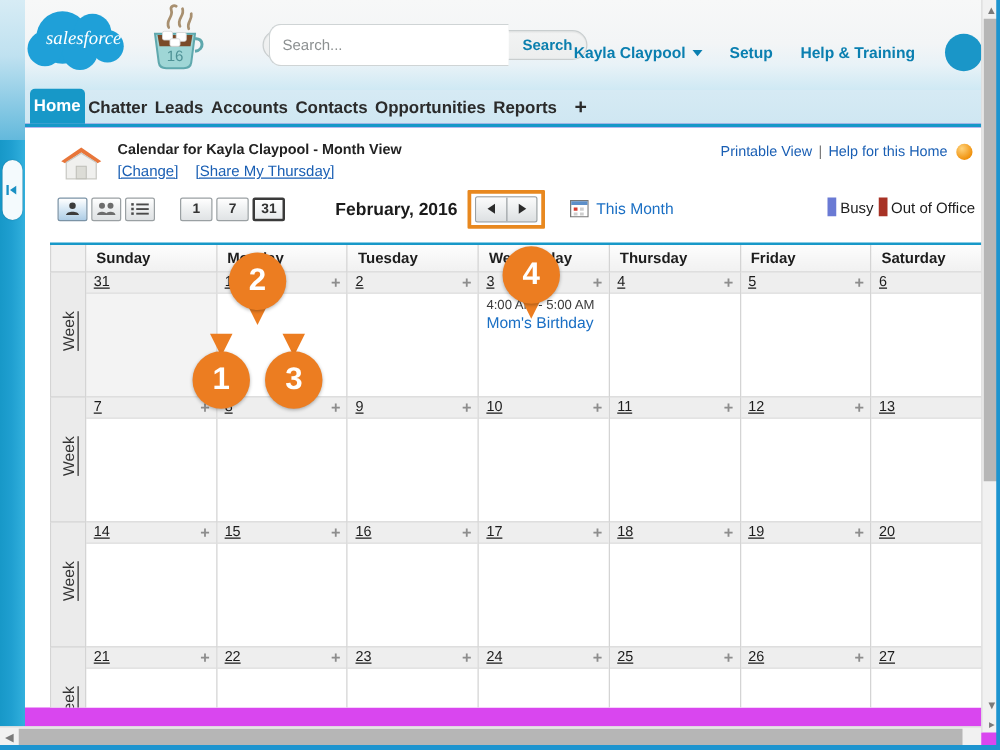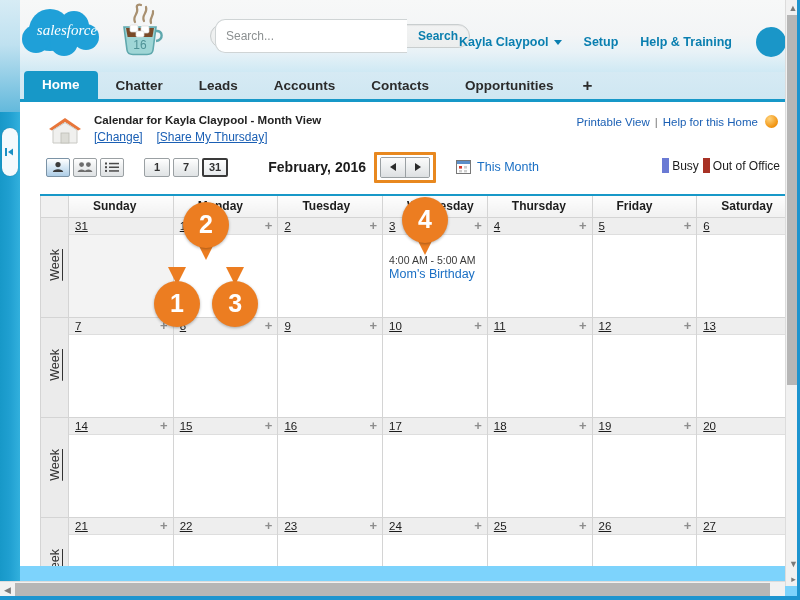--- a/index.html
+++ b/index.html
@@ -34,21 +34,21 @@
     border-radius: 9px;
     box-shadow: 0 0 1px rgba(0,0,0,.35);
     display: flex; align-items: center; justify-content: center;
   }
   .rail-handle svg { display:block; }
 
   
   .page {
     position: absolute; left: 20px; top: 0;
     width: 780px; height: 600px;
-    background: #7dd3fc;
+    background: #d946ef;
     overflow: hidden;
   }
 
   
   .header {
     position: relative;
     height: 72px;
     background: linear-gradient(to bottom, #f7f8f8 0%, #f3f5f6 48%, #e8f2f7 72%, #cfe9f4 100%);
   }
   .logo-cloud {
@@ -108,21 +108,21 @@
   .tabbar {
     position: relative;
     height: 30px;
     background: linear-gradient(to bottom, #d6eaf4 0%, #cfe7f2 100%);
     border-bottom: 3px solid #1798c8;
     padding-left: 4px;
     display: flex; align-items: flex-end;
   }
   .tab {
     height: 26px; line-height: 26px;
-    padding: 0 18px;
+    padding: 0 3px;
     font-size: 13.5px; font-weight: bold;
     color: #2b2b2b;
     cursor: pointer;
     border-radius: 4px 4px 0 0;
     white-space: nowrap;
   }
   .tab.active { background: #1798c8; color: #ffffff; height: 28px; line-height: 28px; }
   .tab.plus { font-size: 17px; padding: 0 11px; font-weight: bold; }
 
   
@@ -228,21 +228,21 @@
     height: 390px;
     overflow: hidden;
     border-top: 2px solid #1798c8;
   }
   table.cal { border-collapse: collapse; width: 762px; table-layout: fixed; }
   table.cal th.corner { width: 28px; background: #f1f1f1; border: 1px solid #d4d4d4; border-top: none; }
   table.cal th.dow {
     background: linear-gradient(to bottom,#fdfdfd,#f1f1f1);
     border: 1px solid #d4d4d4; border-top: none;
     font-size: 12px; font-weight: bold; color: #1d1d1d;
-    text-align: left; padding: 3px 0 3px 24px;
+    text-align: left; padding: 3px 0 3px 8px;
     height: 21px;
   }
   td.weekcell {
     width: 28px;
     background: #ebebeb;
     border: 1px solid #d4d4d4;
     text-align: center;
     vertical-align: middle;
     padding: 0;
   }
@@ -264,21 +264,21 @@
   .day-head {
     height: 17px;
     background: #eeeeee;
     border-bottom: 1px solid #dedede;
     display: flex; align-items: center; justify-content: space-between;
     padding: 0 5px 0 6px;
   }
   .day-num { font-size: 11.5px; color: #1c1c1c; text-decoration: underline; cursor: pointer; font-weight: normal; }
   .plus-ic { color: #8d8d8d; font-size: 13px; line-height: 10px; cursor: pointer; font-weight: bold; }
   .day-body { padding: 3px 5px 0 6px; }
-  .ev-time { font-size: 10.5px; color: #3a3a3a; line-height: 13px; margin-top: 16px; }
+  .ev-time { font-size: 10.5px; color: #3a3a3a; line-height: 13px; }
   .ev-title { font-size: 12.5px; color: #1a6fc4; text-decoration: none; line-height: 15px; cursor: pointer; }
   td.day.prev { background: #f3f3f3; }
   td.day.prev .day-head { background: #eeeeee; }
 
   
   .callout {
     position: absolute;
     width: 46px; height: 60px;
     z-index: 40;
     pointer-events: none;
@@ -407,20 +407,21 @@
       </div>
     </div>
 
     <div class="tabbar">
       <div class="tab active">Home</div>
       <div class="tab">Chatter</div>
       <div class="tab">Leads</div>
       <div class="tab">Accounts</div>
       <div class="tab">Contacts</div>
       <div class="tab">Opportunities</div>
+      <div class="tab">Reports</div>
       <div class="tab plus">+</div>
     </div>
 
     <div class="content">
 
       <div class="cal-head">
         <div class="house-icon">
           <svg width="38" height="34" viewBox="0 0 38 34">
             <path d="M3 15 L19 4 L35 15 L32 16.5 L19 8 L6 16.5 Z" fill="#e8763a"></path>
             <path d="M7 16 L19 8.6 L31 16 L31 29 L7 29 Z" fill="#f0f0ee" stroke="#c9c9c4" stroke-width="1"></path>

